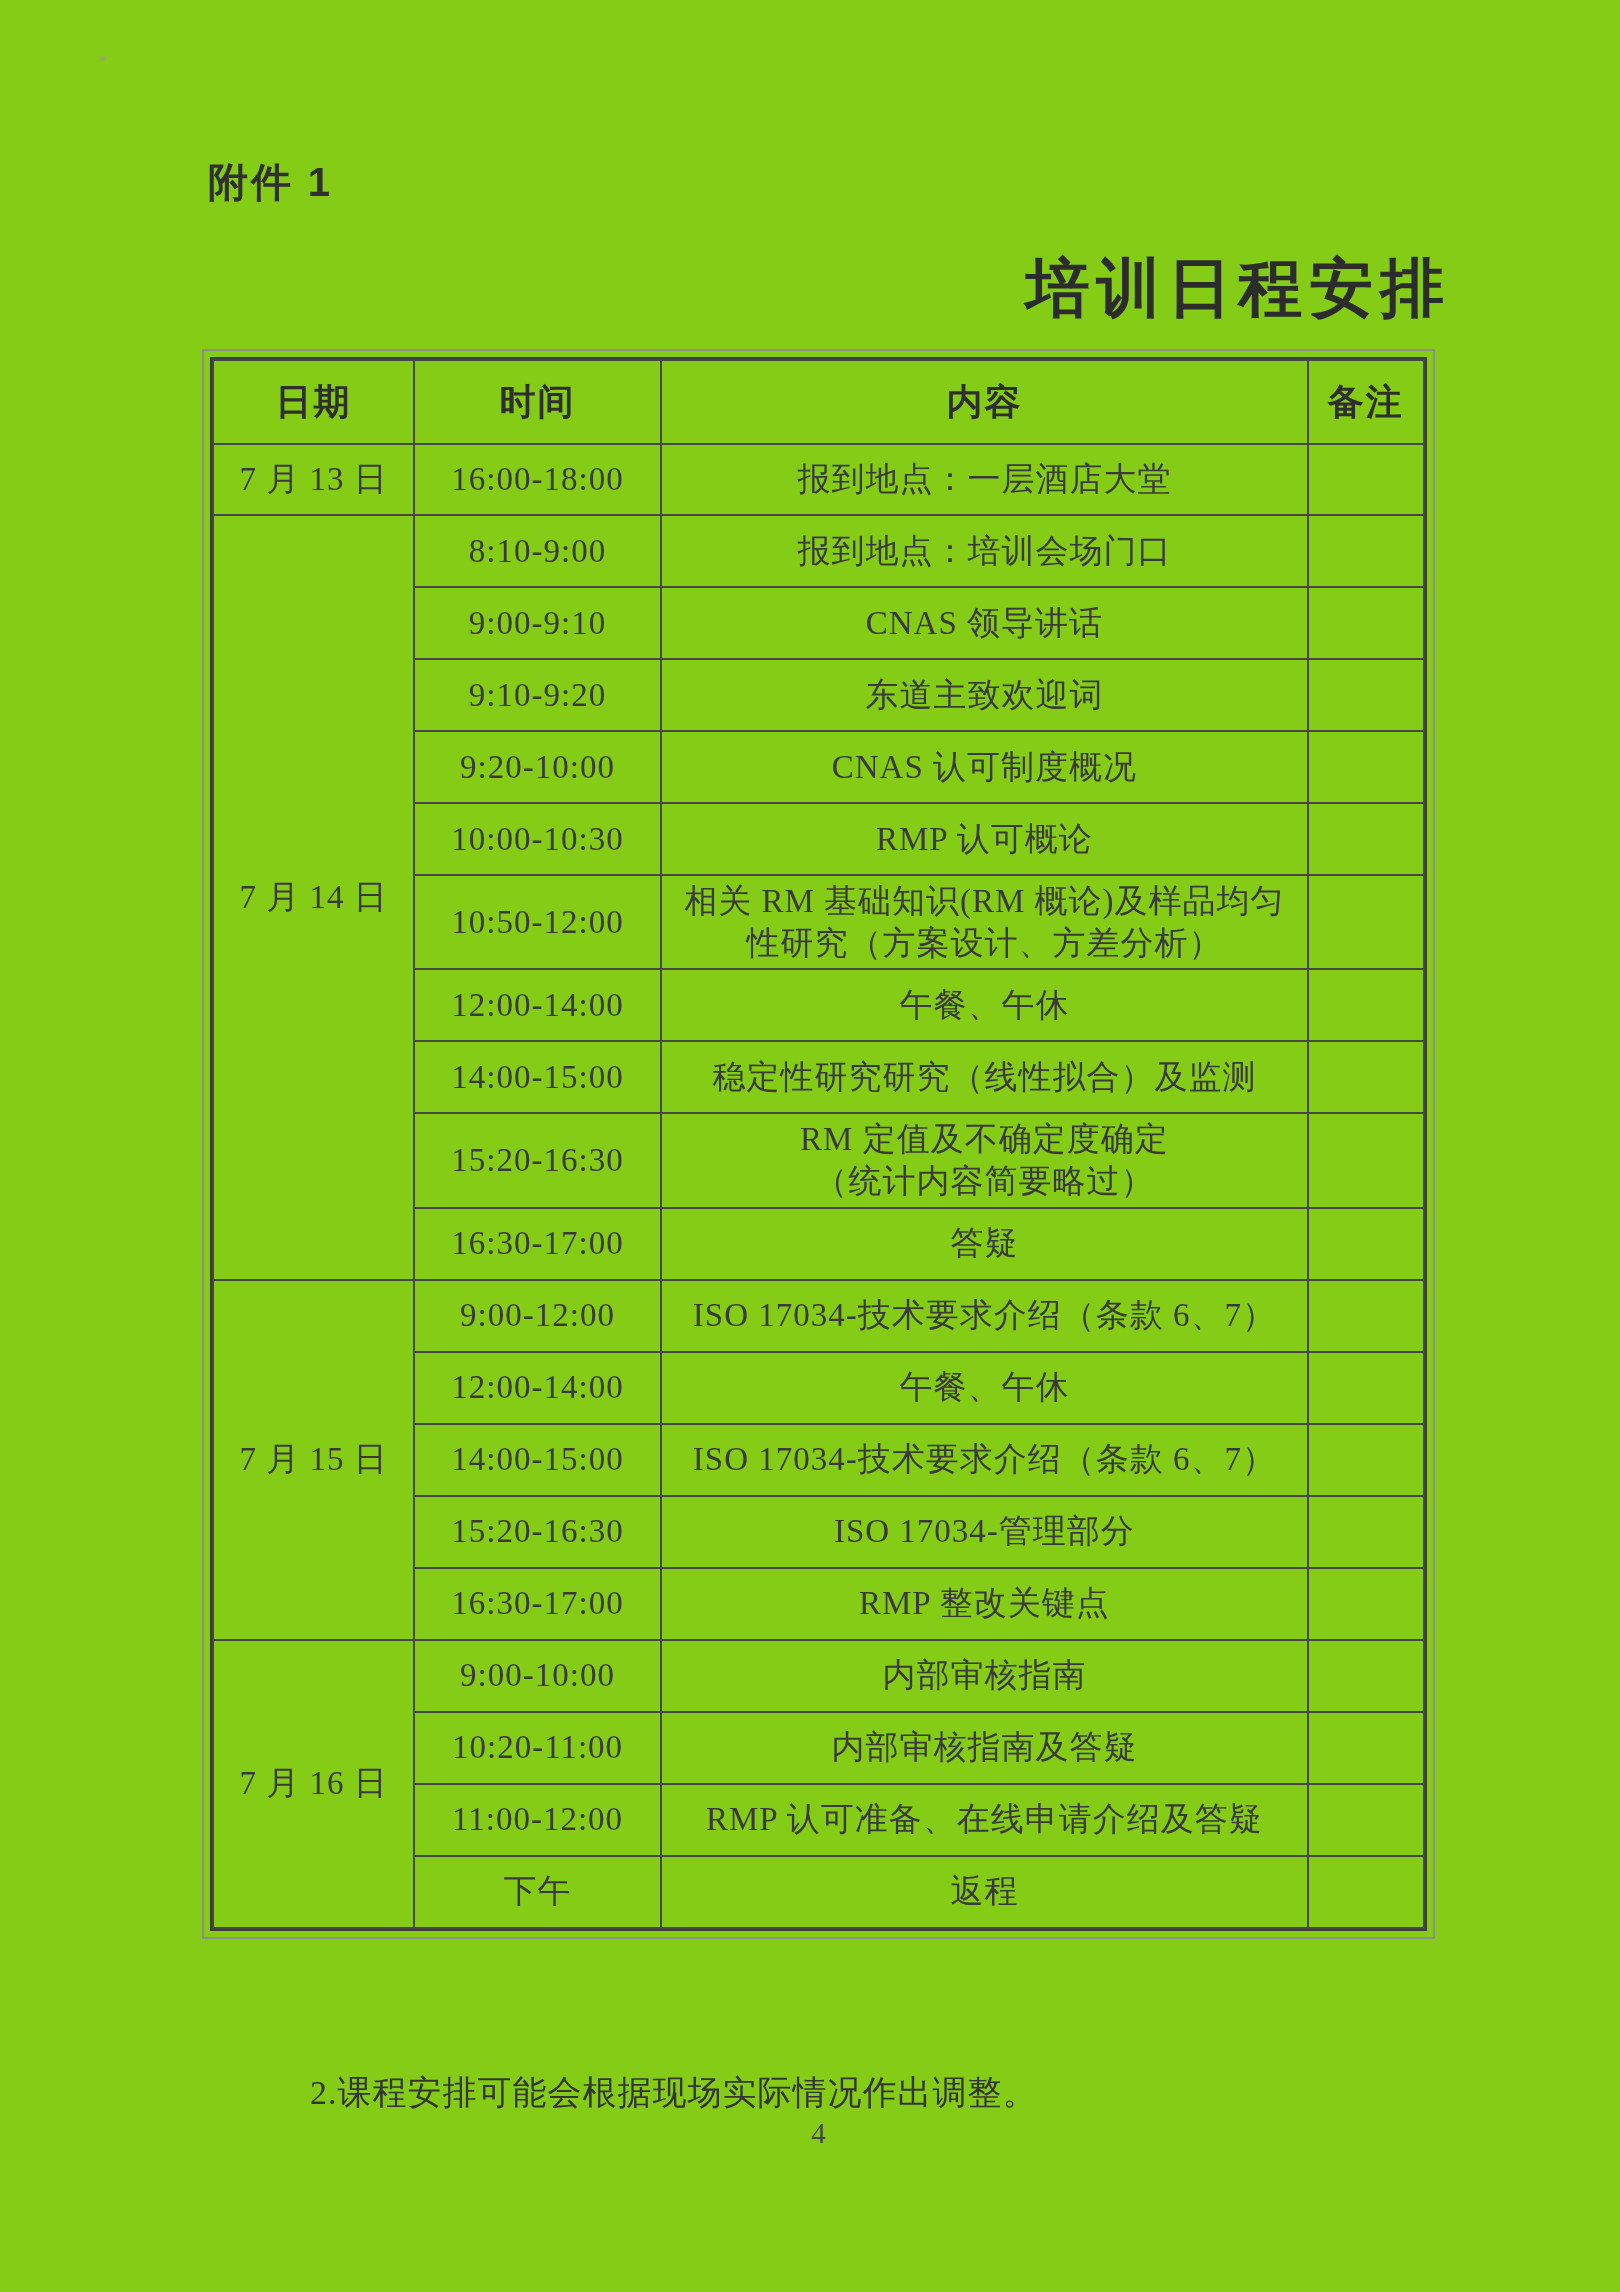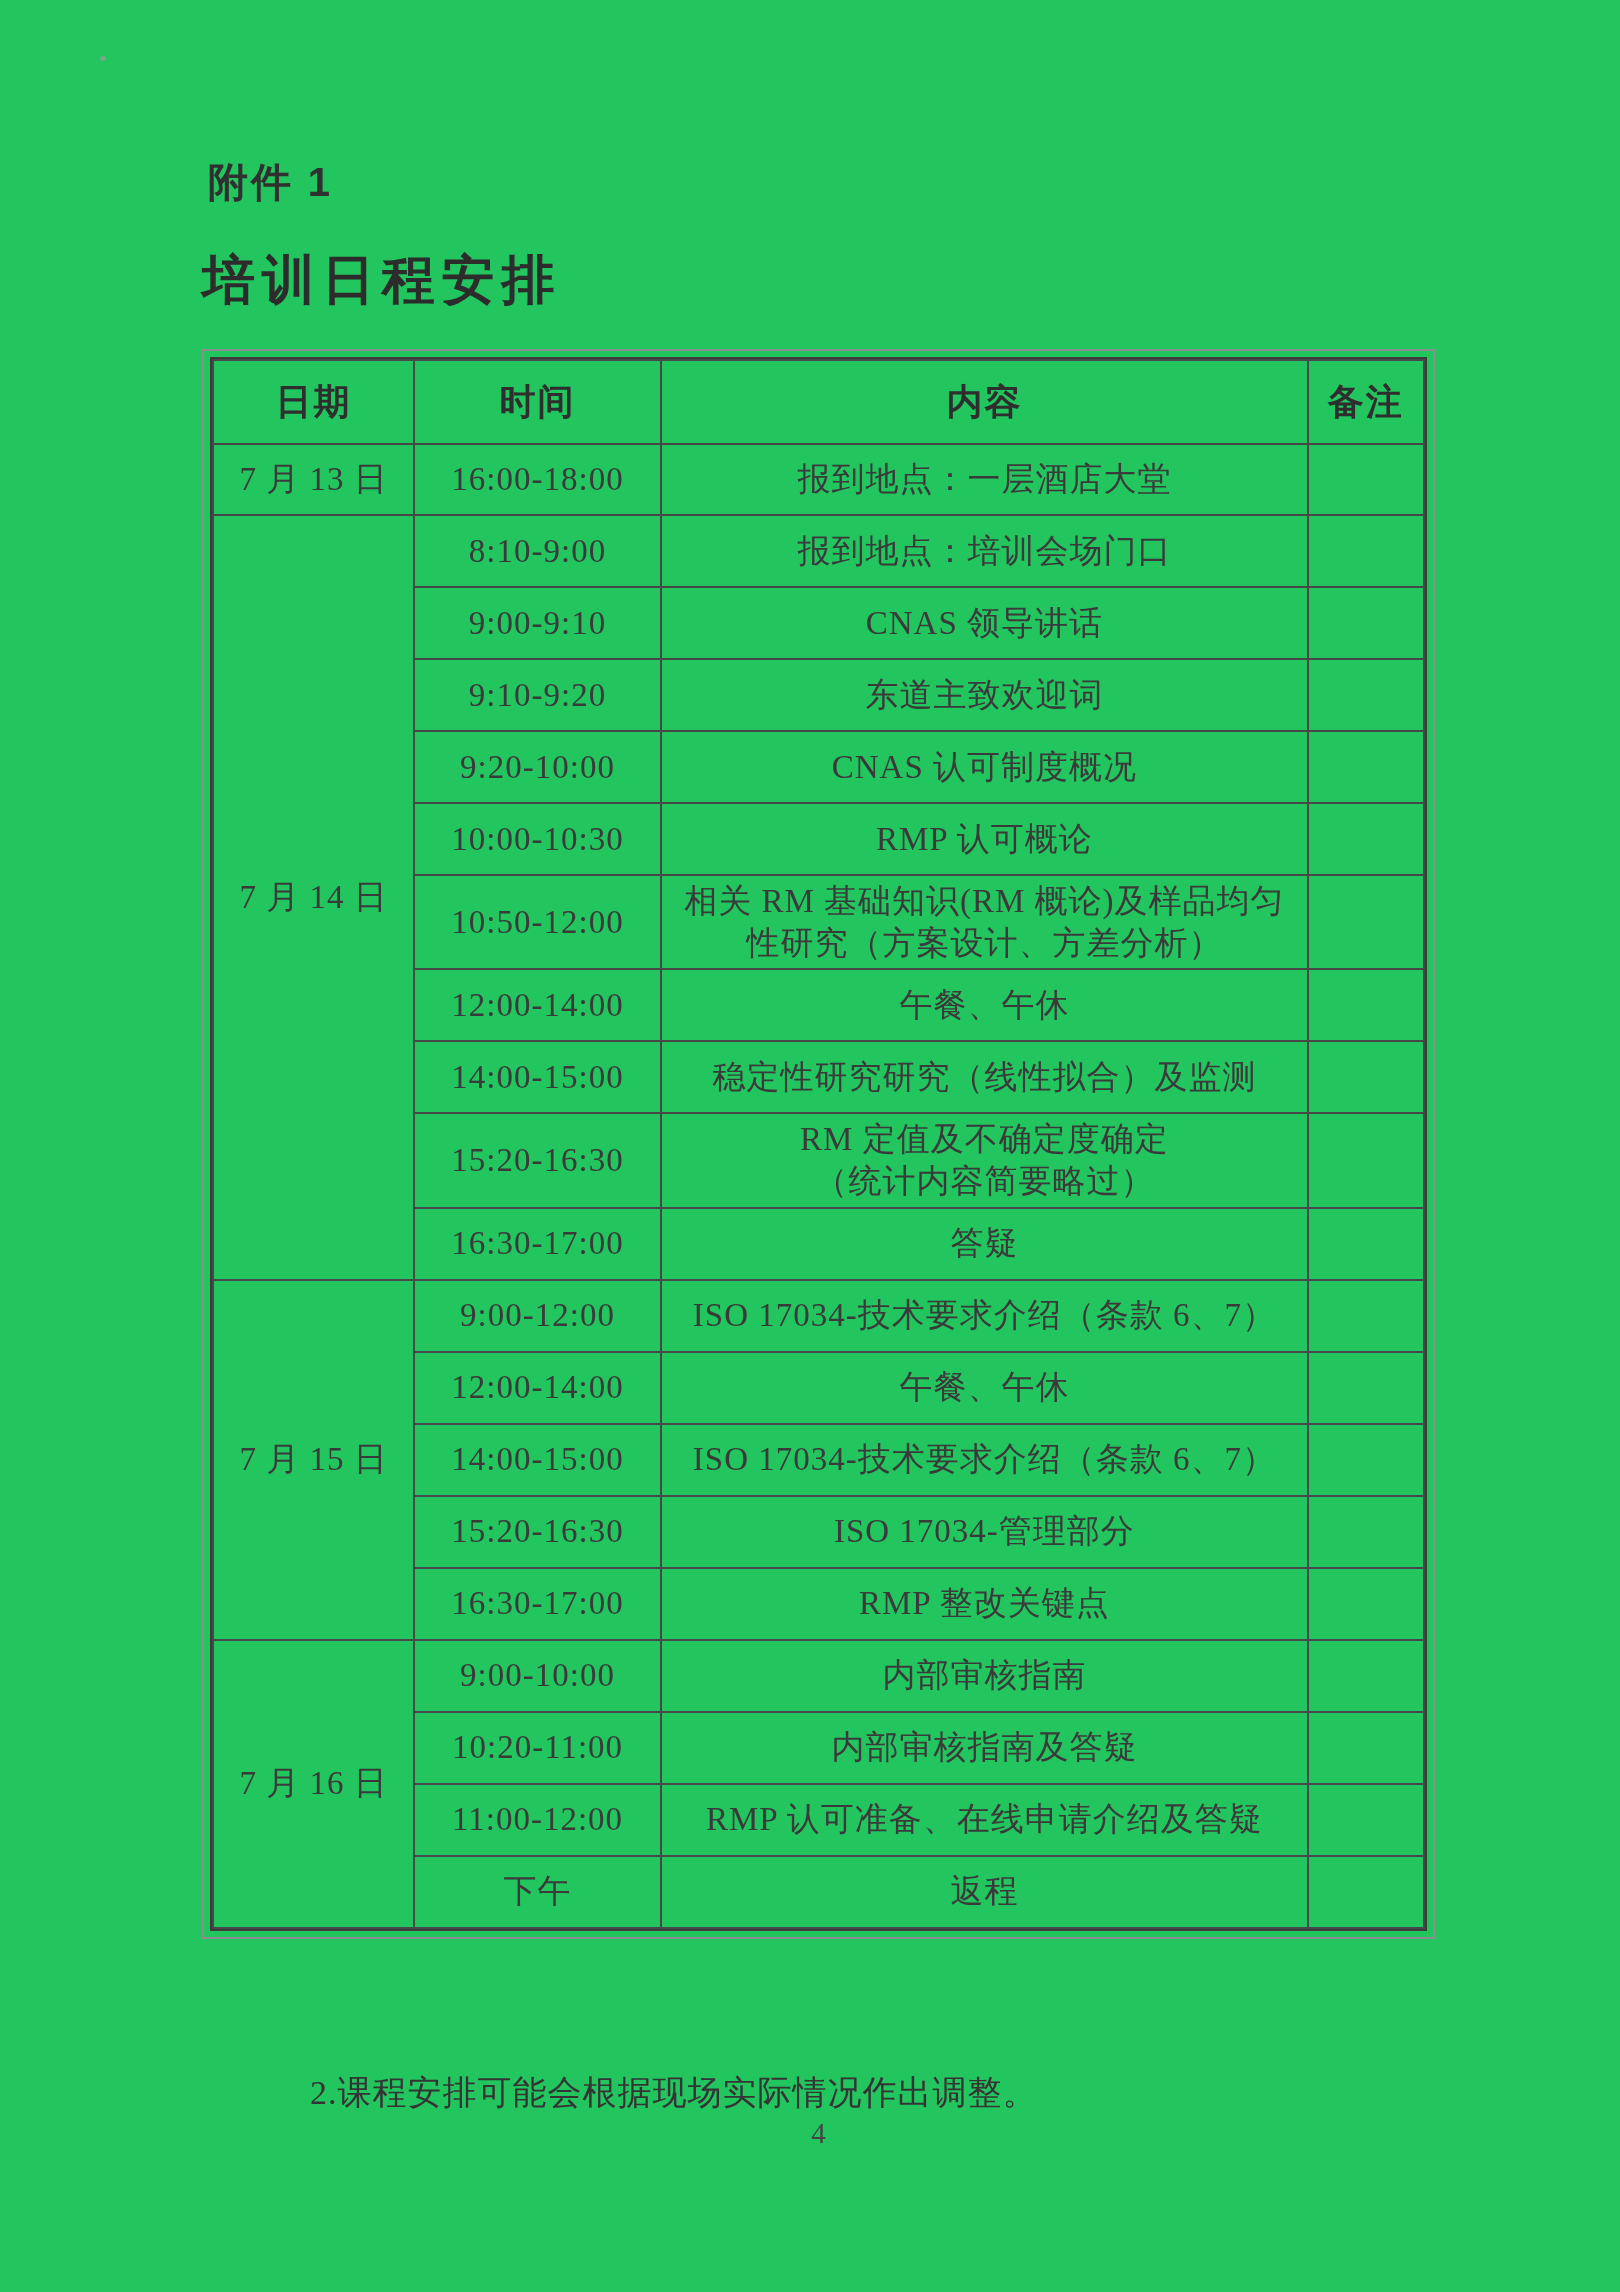--- a/index.html
+++ b/index.html
@@ -1,39 +1,39 @@
 <!DOCTYPE html>
 <html lang="zh"><head>
 <meta charset="utf-8">
 <style>
   html,body{margin:0;padding:0;background:#d9d9d9;}
   .page{
     position:relative;
     width:1620px;height:2293px;
-    background:#22c55e;
+    background:#84cc16;
     overflow:hidden;
     font-family:"Liberation Serif","DejaVu Serif",serif;
     color:#383838;
   }
   
   .scan-dot{
     position:absolute;left:100px;top:56px;width:5.9px;height:4.9px;
     background:#9b9b9b;border-radius:50%;opacity:.65;
   }
   .attachment-label{
     position:absolute;left:208px;top:155px;
     font-family:"Liberation Sans","DejaVu Sans",sans-serif;
     font-weight:700;font-size:40px;color:#303030;
     letter-spacing:2.9px;
   }
   .doc-title{
-    position:absolute;left:202px;top:245px;width:1233px;
-    text-align:left;
+    position:absolute;left:218px;top:245px;width:1233px;
+    text-align:right;
     font-family:"Liberation Sans","DejaVu Sans",sans-serif;
-    font-weight:700;font-size:53px;color:#2c2c2c;
+    font-weight:700;font-size:64px;color:#2c2c2c;
     letter-spacing:6.9px;
   }
   
   .table-frame{
     position:absolute;left:202px;top:349px;width:1233px;
     box-sizing:border-box;
     border:2px solid #8d8d8d;
     padding:6px;
   }
   .table-frame-inner{

